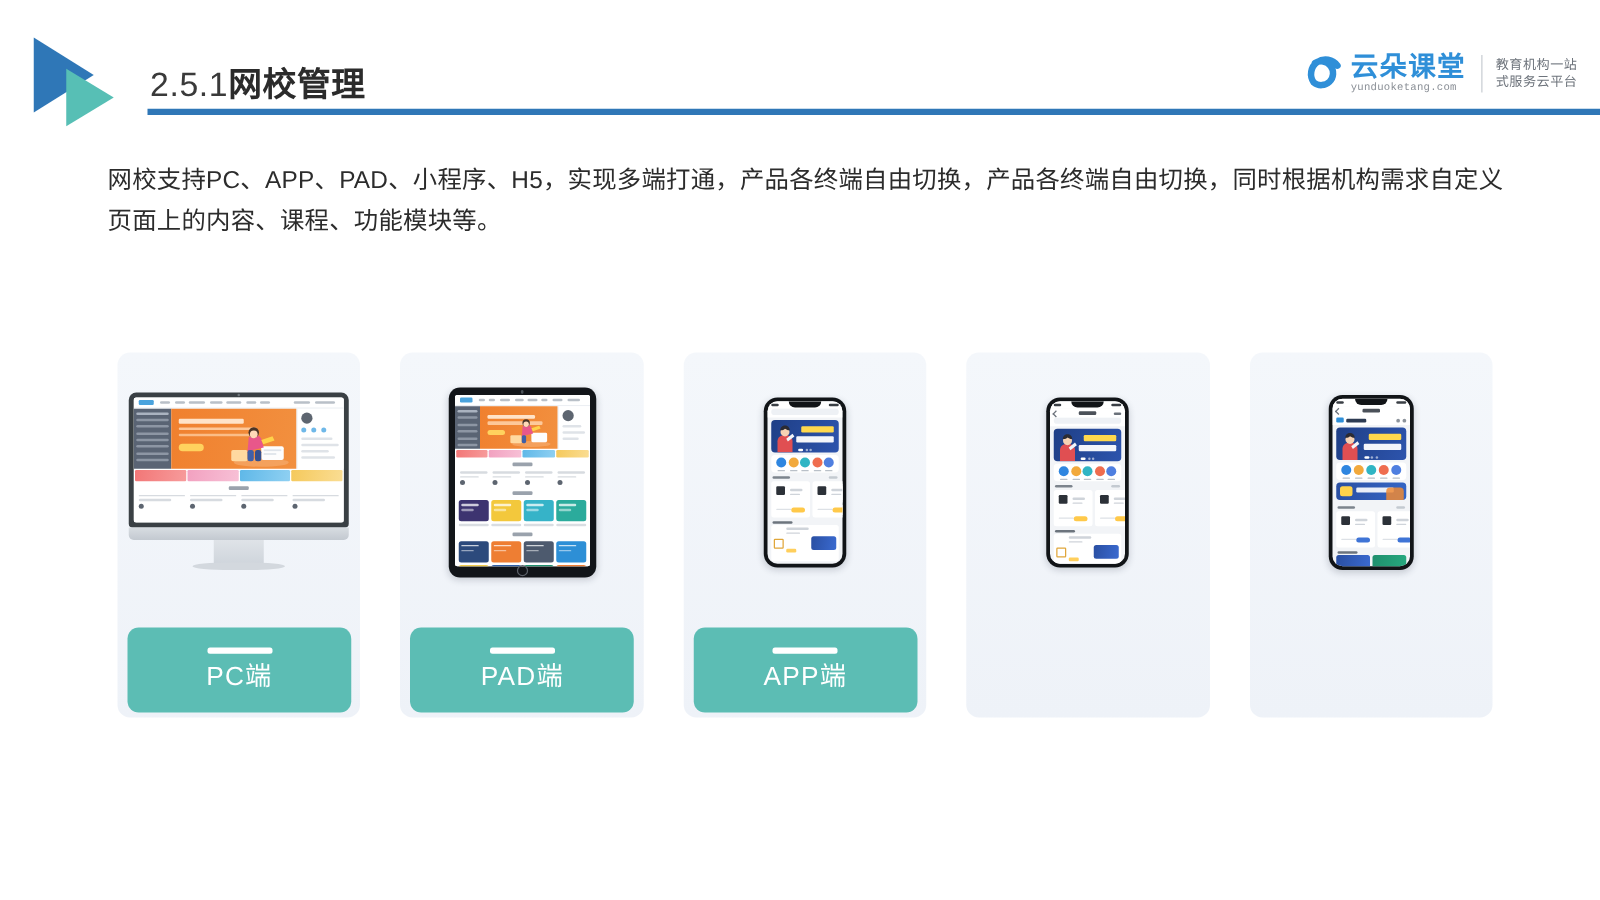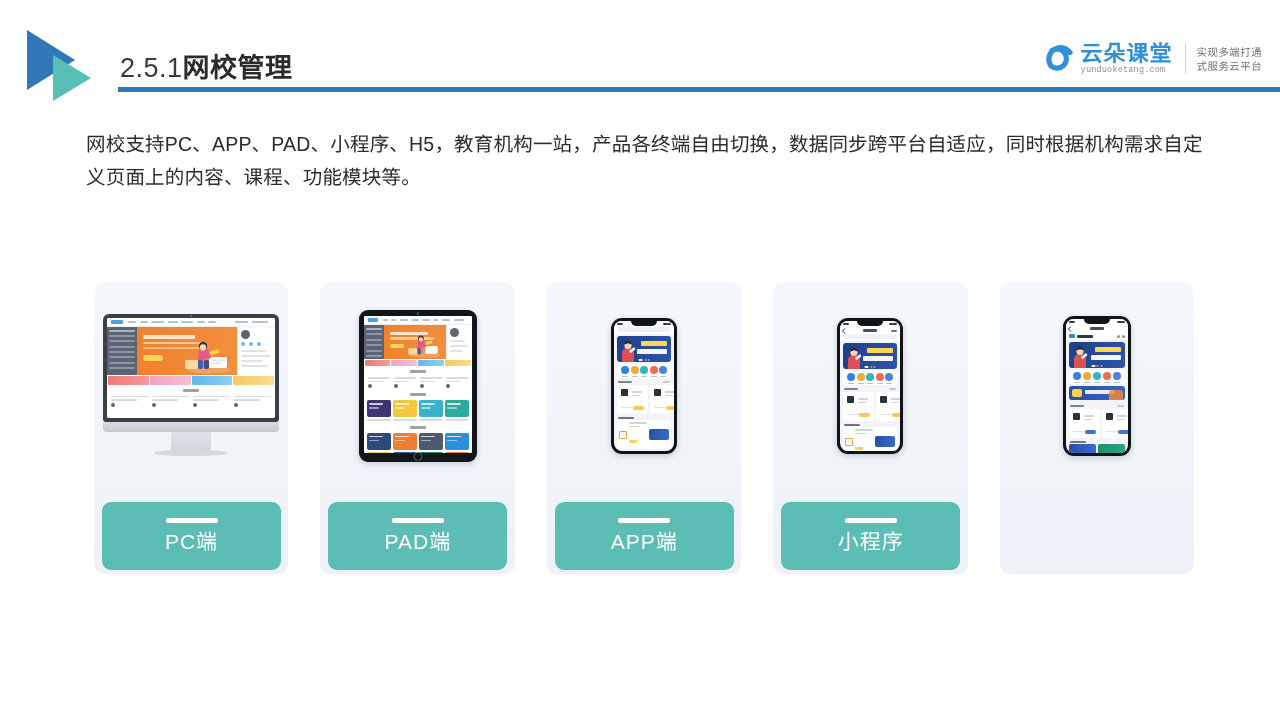--- a/index.html
+++ b/index.html
@@ -218,27 +218,27 @@
       <svg width="40" height="40" viewBox="0 0 40 40" aria-hidden="true">
         <path d="M31 13.5 A11 11 0 1 0 12 27 A9.5 9.5 0 1 0 13 11.5" fill="none" stroke="#2f8fd8" stroke-width="5.2" stroke-linecap="round"></path>
       </svg>
     </div>
     <div class="brand-words">
       <div class="brand-cn">云朵课堂</div>
       <div class="brand-en">yunduoketang.com</div>
     </div>
     <div class="brand-div"></div>
     <div>
-      <div class="brand-tag">实现多端打通</div>
+      <div class="brand-tag">教育机构一站</div>
       <div class="brand-tag">式服务云平台</div>
     </div>
   </div>
 </div>
 
-<div class="para">网校支持PC、APP、PAD、小程序、H5，教育机构一站，产品各终端自由切换，数据同步跨平台自适应，同时根据机构需求自定义页面上的内容、课程、功能模块等。</div>
+<div class="para">网校支持PC、APP、PAD、小程序、H5，实现多端打通，产品各终端自由切换，产品各终端自由切换，同时根据机构需求自定义页面上的内容、课程、功能模块等。</div>
 
 <div class="cards">
 
   <div class="card">
     <div class="device-area">
       <div class="pc">
         <div class="pc-screen">
           <div class="pc-cam"></div>
           <div class="pc-inner">
             <div class="site">
@@ -645,24 +645,20 @@
             <div class="it">
               <div class="sq"></div>
               <div class="tx"><i></i><i class="w60"></i><b></b></div>
               <div class="thumb blue"></div>
             </div>
 
           </div>
         </div>
       </div>
     </div>
-    <div class="cta">
-      <div class="cta-dash"></div>
-      <div class="cta-label">小程序</div>
-    </div>
   </div>
 
   <div class="card">
     <div class="device-area">
       <div class="phone wide">
         <div class="phone-scr">
           <div class="notch"></div>
           <div class="ph-status">
               <s></s>
               <u></u>

